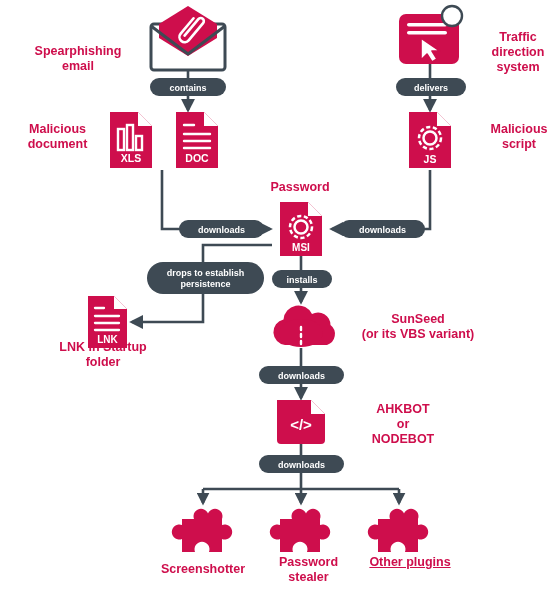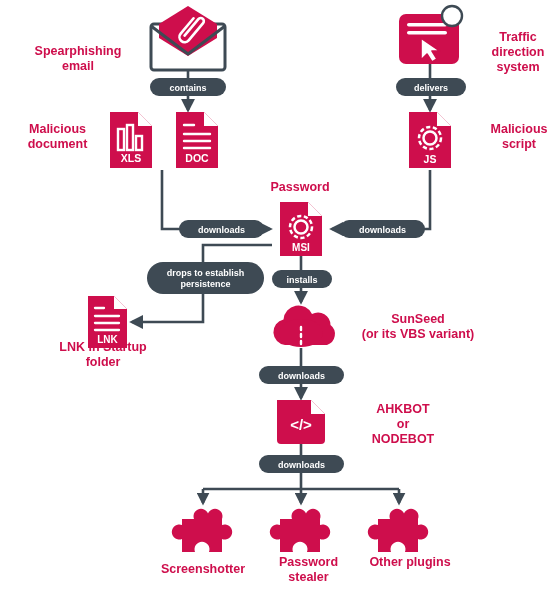--- a/index.html
+++ b/index.html
@@ -69,21 +69,21 @@
 
 <div class="node-label" style="left:348px; top:402px; width:110px; text-align:center;">AHKBOT
 or
 NODEBOT</div>
 
 <div class="node-label" style="left:148px; top:562px; width:110px;">Screenshotter</div>
 
 <div class="node-label" style="left:266px; top:555px; width:85px;">Password
 stealer</div>
 
-<div class="node-label" style="left:360px; top:555px; width:100px;">Other plugins</div>
+<div class="node-label" style="left:360px; top:555px; width:100px;text-decoration:underline;">Other plugins</div>
 
 <svg id="canvas" viewBox="0 0 560 600" xmlns="http://www.w3.org/2000/svg">
   <defs>
     <marker id="arrow" viewBox="0 0 10 10" refX="8" refY="5" markerWidth="5.5" markerHeight="5.5" orient="auto-start-reverse">
       <path d="M 0 0 L 10 5 L 0 10 z" fill="#3E4A54"></path>
     </marker>
     <marker id="arrowsm" viewBox="0 0 10 10" refX="8" refY="5" markerWidth="5" markerHeight="5" orient="auto-start-reverse">
       <path d="M 0 0 L 10 5 L 0 10 z" fill="#3E4A54"></path>
     </marker>
   </defs>

